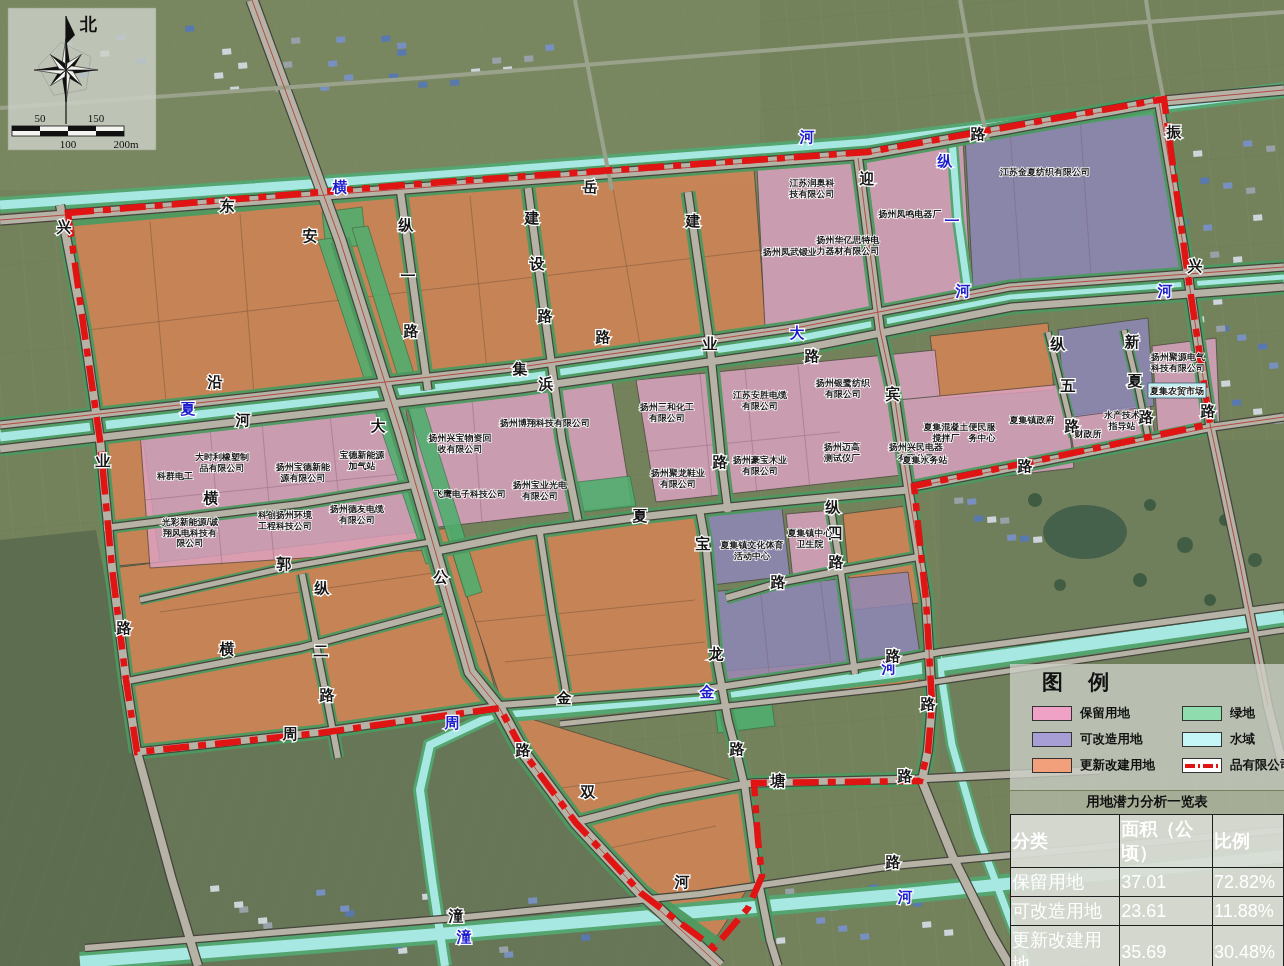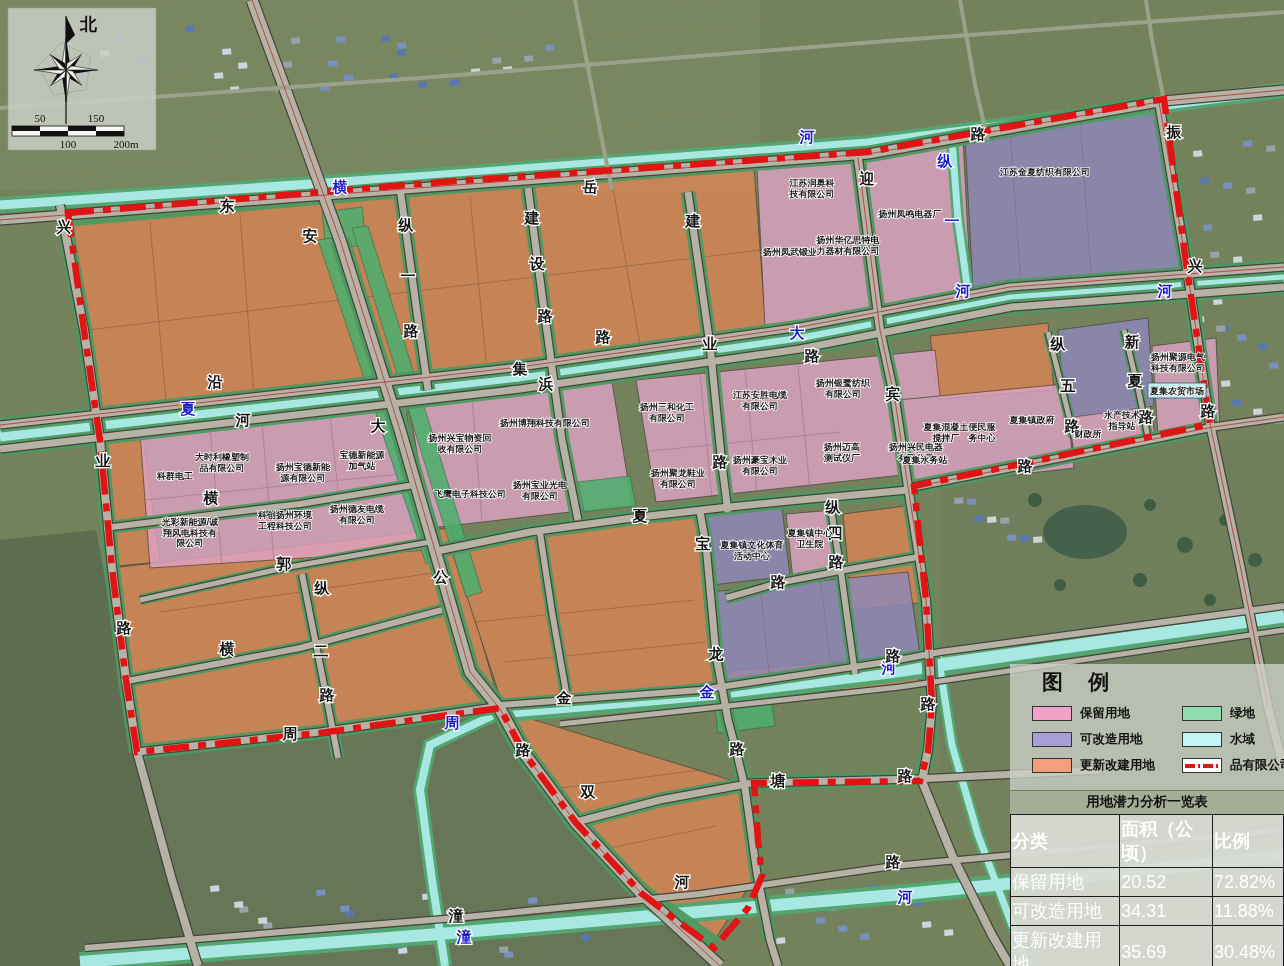--- a/index.html
+++ b/index.html
@@ -554,26 +554,26 @@
     <thead>
           <tr id="table-head-row">
             <th>分类</th>
             <th>面积（公顷）</th>
             <th>比例</th>
           </tr>
         </thead>
     <tbody id="table-body">
           <tr>
             <td>保留用地</td>
-            <td>20.52</td>
+            <td>37.01</td>
             <td>72.82%</td>
           </tr>
           <tr>
             <td>可改造用地</td>
-            <td>34.31</td>
+            <td>23.61</td>
             <td>11.88%</td>
           </tr>
           <tr>
             <td>更新改建用地</td>
             <td>35.69</td>
             <td>30.48%</td>
           </tr>
           <tr>
             <td>道路</td>
             <td>25.34</td>

